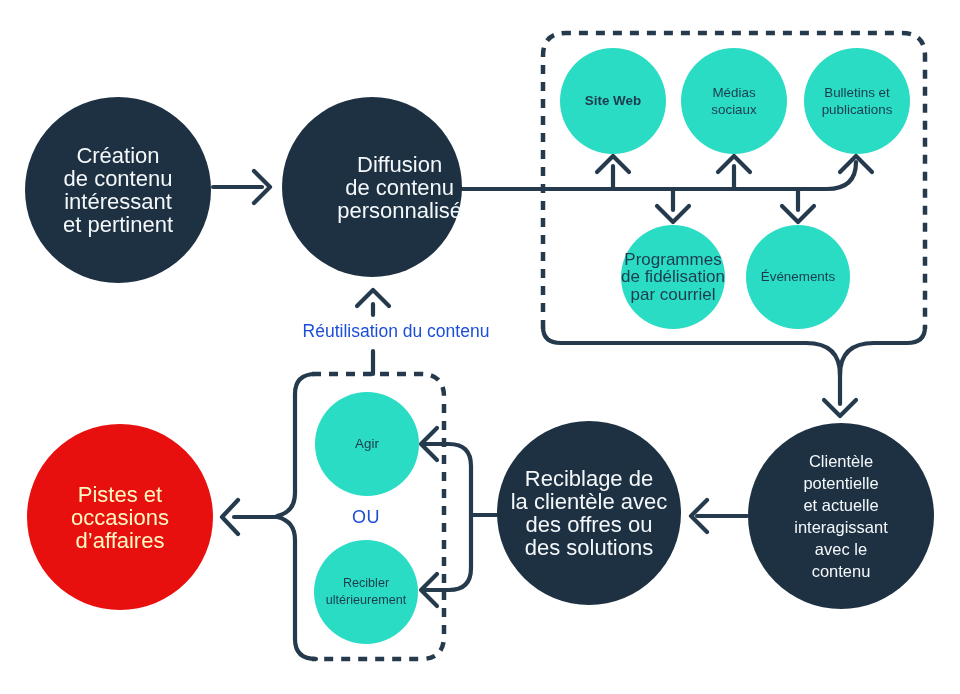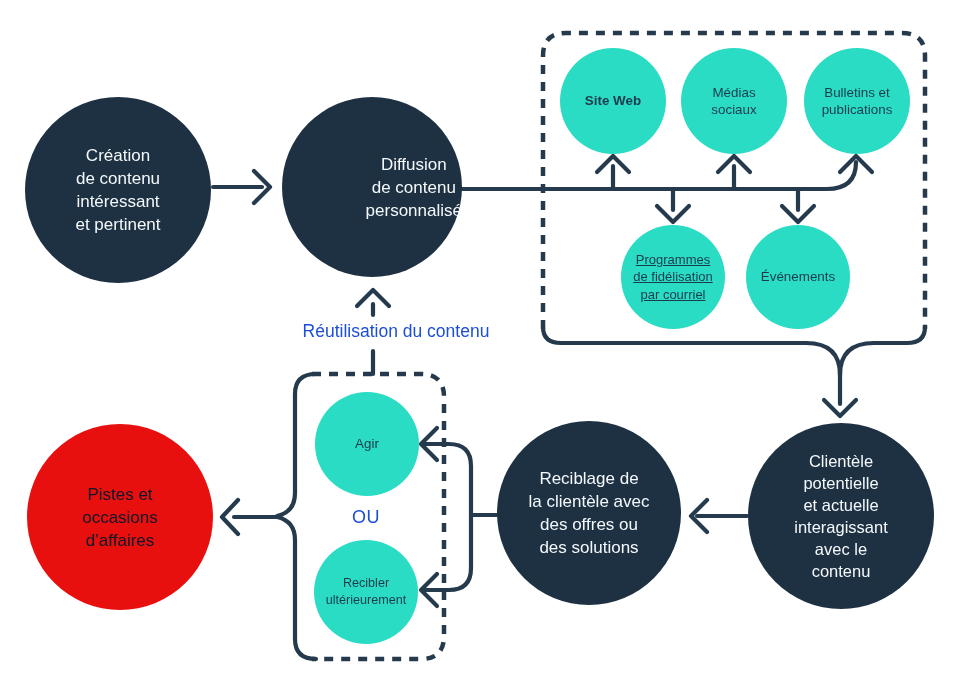--- a/index.html
+++ b/index.html
@@ -15,22 +15,22 @@
     position:absolute;
     border-radius:50%;
     display:flex;align-items:center;justify-content:center;
     text-align:center;
     white-space:pre-line;
     box-sizing:border-box;
   }
   .node .node-label{white-space:pre-line;}
   .navy{background:#1d3143;color:#f5f8fa;}
   .teal{background:#2adcc4;color:#1c3c4e;}
-  .red{background:#e8100e;color:#0f172a;}
-  .big{font-size:17px;line-height:23px;}
+  .red{background:#e8100e;color:#fef9c3;}
+  .big{font-size:22px;line-height:23px;}
   .mid{font-size:13.4px;line-height:17.5px;}
   .floating-label{
     position:absolute;
     color:#1d4ed8;
     text-align:center;
     white-space:pre-line;
   }
   .reuse-label{font-size:17.5px;line-height:20px;}
   .ou-label{font-size:18px;line-height:16px;letter-spacing:.5px;}
 </style>
@@ -126,21 +126,21 @@
   <div class="node teal mid" style="left:681px;top:48px;width:106px;height:106px;">
     <span class="node-label">Médias
 sociaux</span>
   </div>
 
   <div class="node teal mid" style="left:804px;top:48px;width:106px;height:106px;">
     <span class="node-label">Bulletins et
 publications</span>
   </div>
 
-  <div class="node teal mid" style="left:621px;top:225px;width:104px;height:104px;font-size:13px;text-decoration:underline;">
+  <div class="node teal mid" style="left:621px;top:225px;width:104px;height:104px;font-size:17px;">
     <span class="node-label">Programmes
 de fidélisation
 par courriel</span>
   </div>
 
   <div class="node teal mid" style="left:746px;top:225px;width:104px;height:104px;">
     <span class="node-label">Événements</span>
   </div>
 
   <div class="node navy big" style="left:748px;top:423px;width:186px;height:186px;font-size:16.5px;line-height:22px;">

